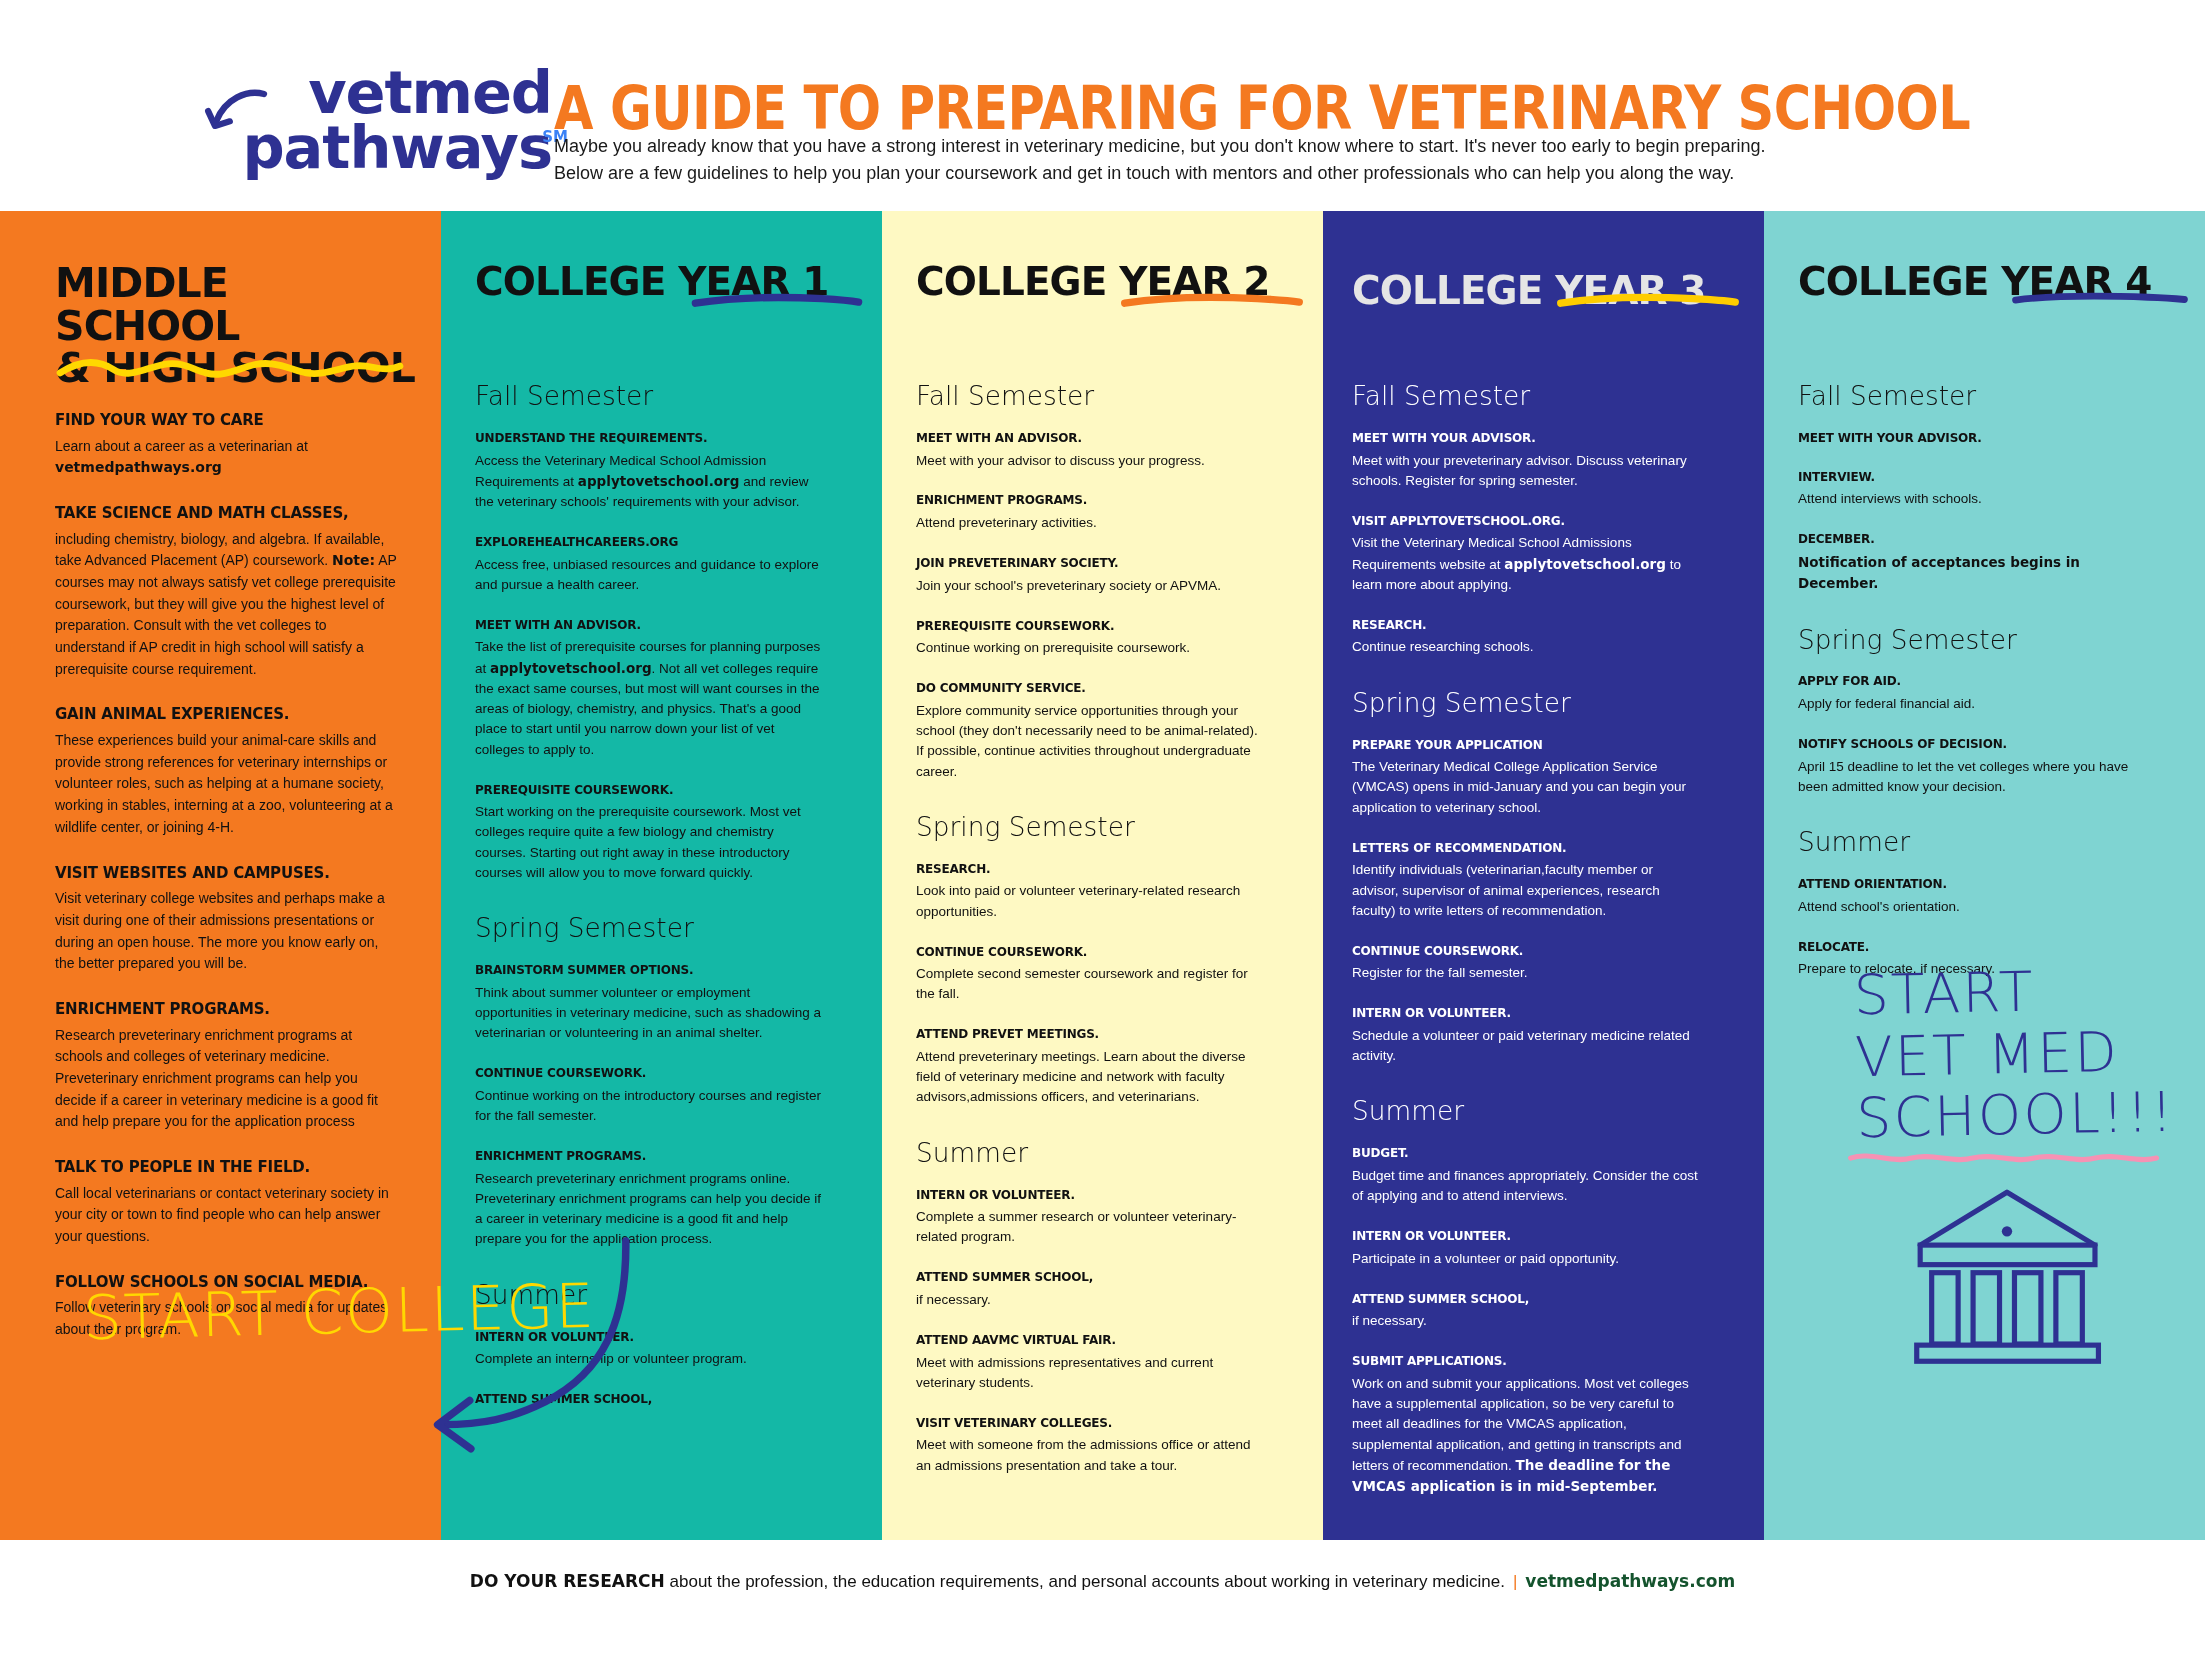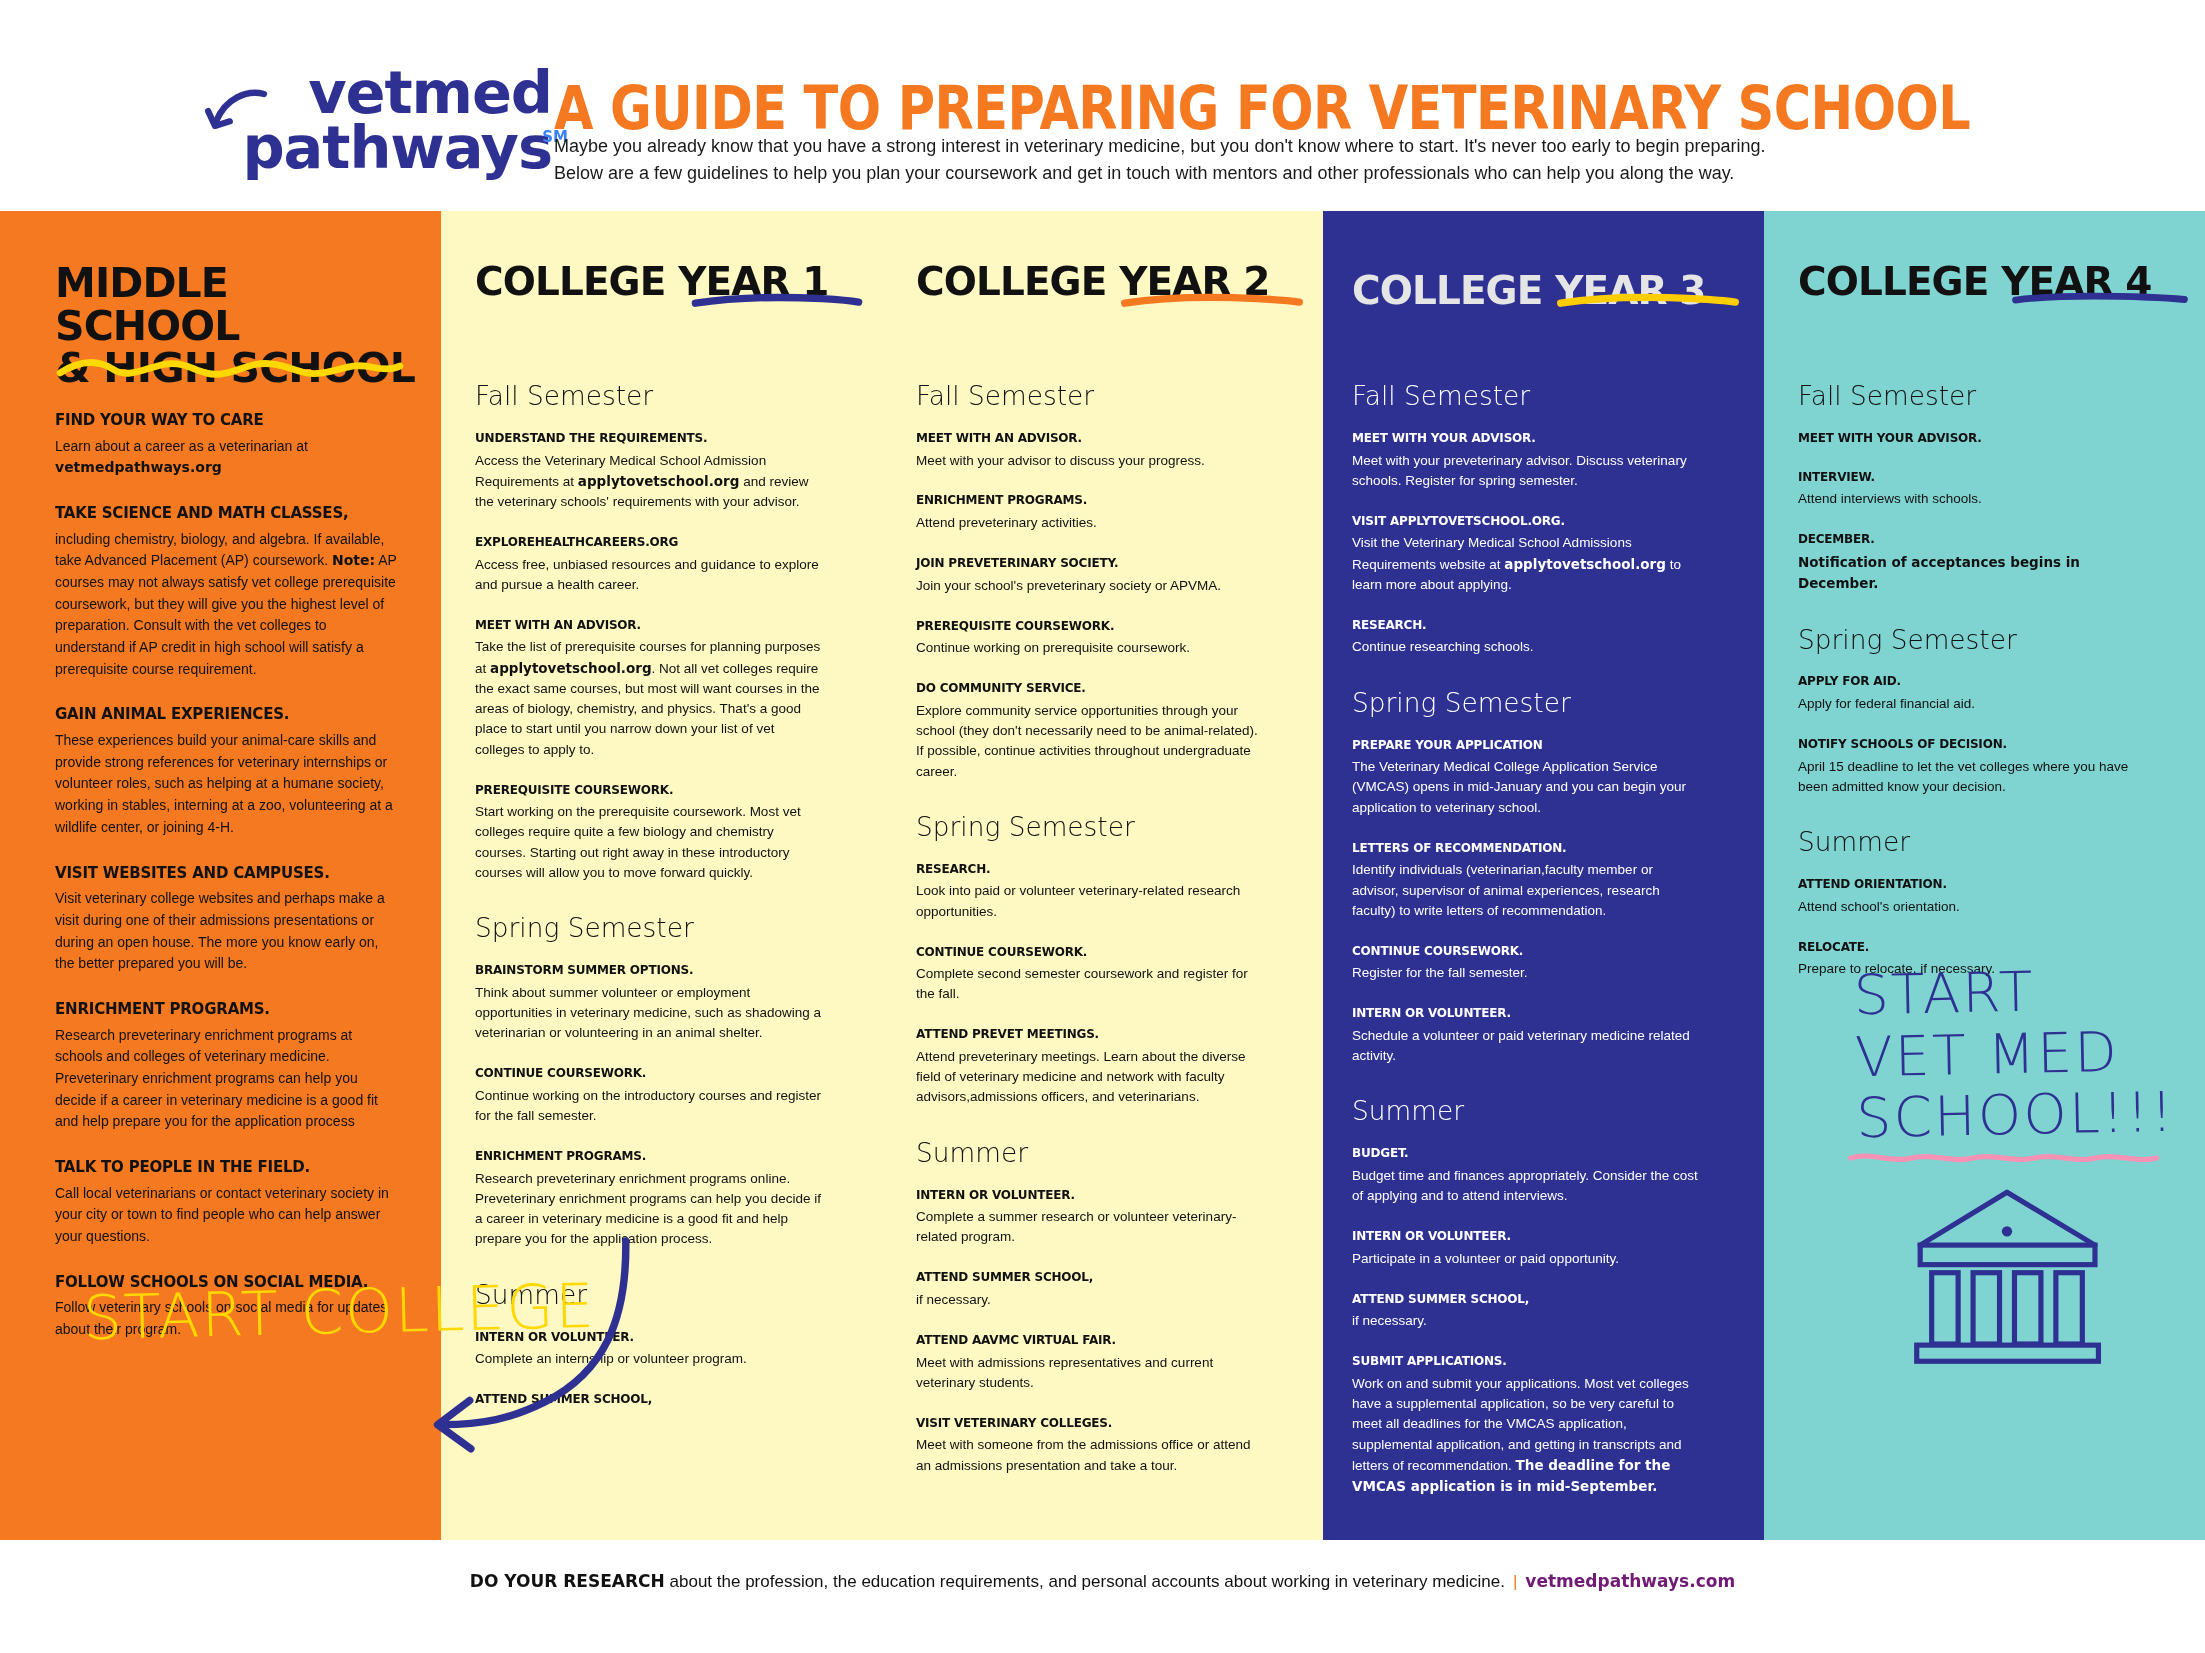--- a/index.html
+++ b/index.html
@@ -42,21 +42,21 @@
     font-size:18px; line-height:1.5; color:#1a1a1a;
   }
 
   
   .band {
     position:absolute; left:0; top:211px; width:2205px; height:1329px;
     display:flex;
   }
   .col { position:relative; height:100%; overflow:hidden; }
   .c1 { width:441px; background:#f47920; }
-  .c2 { width:441px; background:#fef9c3;text-decoration:underline; }
+  .c2 { width:441px; background:#14b8a6;text-decoration:underline; }
   .c3 { width:441px; background:#fef9c3; }
   .c4 { width:441px; background:#2e3192; }
   .c5 { width:441px; background:#7fd4d2; }
 
   
   .col-title {
     font-family:"DejaVu Sans", sans-serif;
     font-weight:bold; letter-spacing:-0.9px;
     line-height:1.04;
   }
@@ -123,21 +123,21 @@
   }
   .footer-inner {
     position:absolute; left:0; top:30px; width:2205px;
     text-align:center; font-size:17px; color:#111;
   }
   .footer-inner .bold {
     font-family:"DejaVu Sans", sans-serif; font-weight:bold;
   }
   .footer-sep { color:#f47920; margin:0 8px; }
   .footer-url {
-    font-family:"DejaVu Sans", sans-serif; font-weight:bold; color:#701a75;
+    font-family:"DejaVu Sans", sans-serif; font-weight:bold; color:#14532d;
   }
   svg { display:block; overflow:visible; }
 </style>
 </head>
 <body>
 
 <div class="page">
 
   <div class="header">
 

